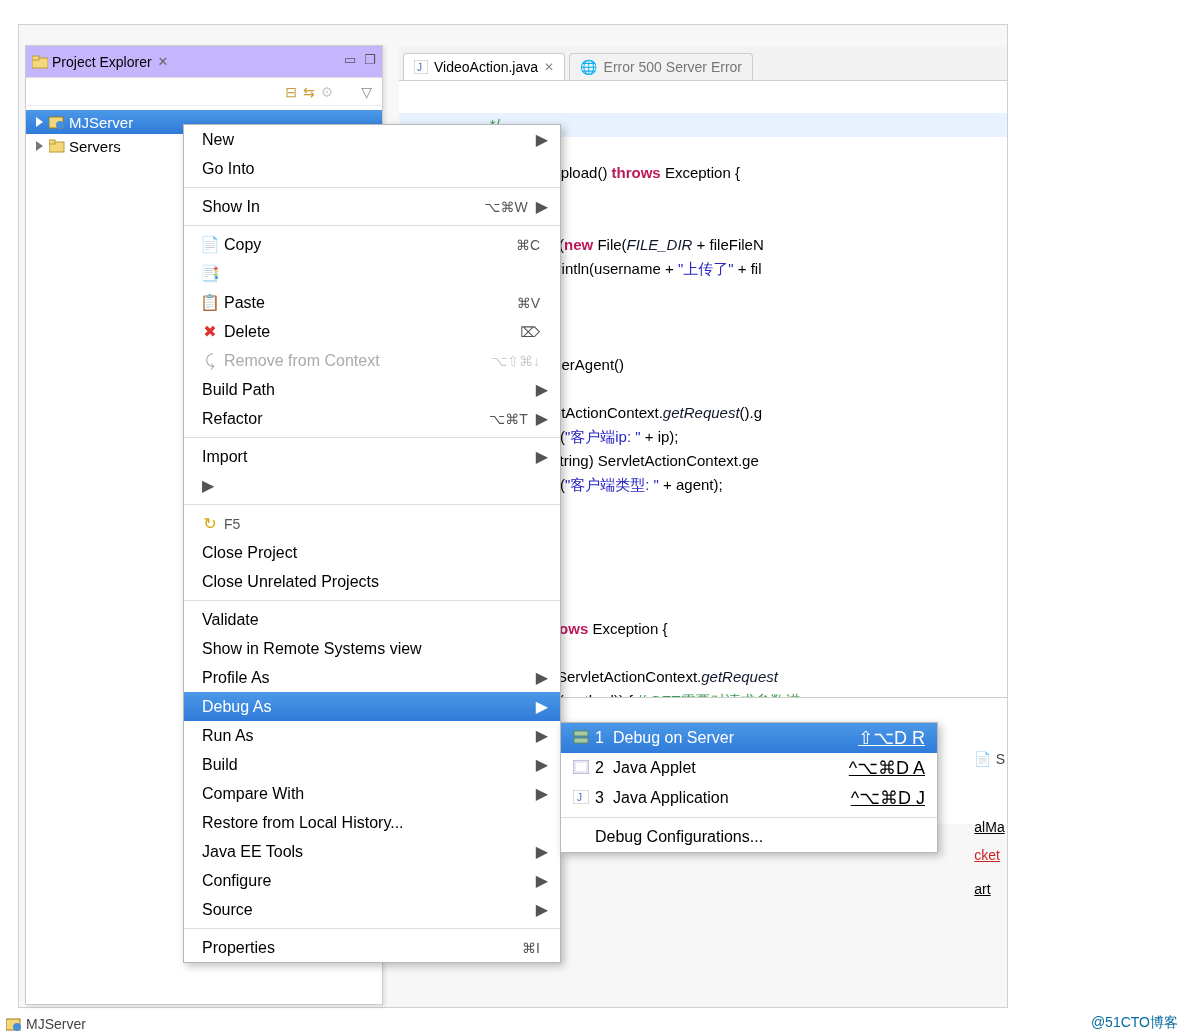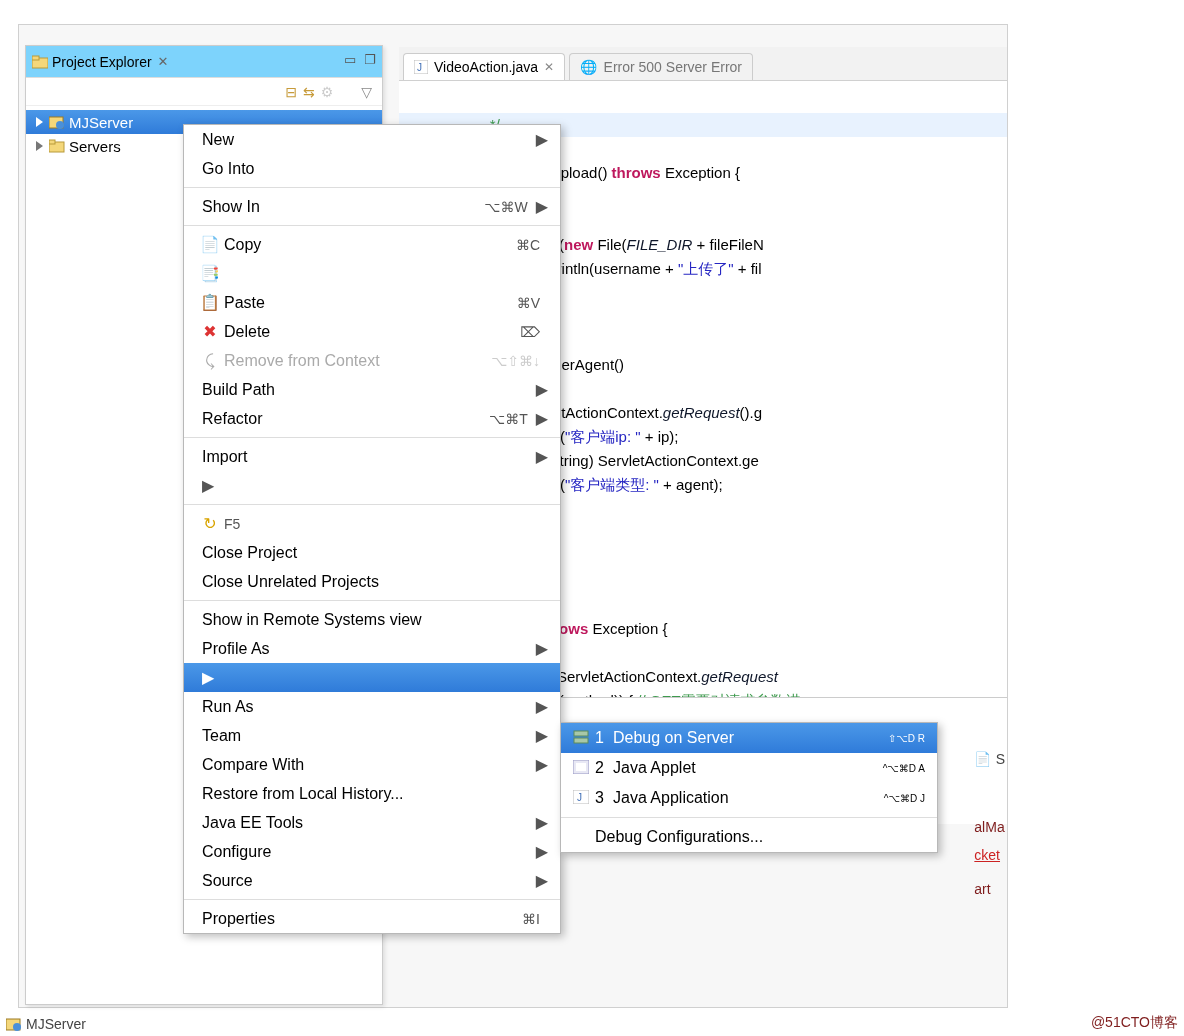--- a/index.html
+++ b/index.html
@@ -1,19 +1,19 @@
 <!DOCTYPE html>
 <html><head>
 <meta charset="utf-8">
 <style>
 * { box-sizing: border-box; margin: 0; padding: 0; font-family: "Lucida Grande", "Helvetica Neue", Arial, sans-serif; }
 body { background: #fff; width: 1184px; height: 1036px; position: relative; overflow: hidden; }
 .outer { border: 1px solid #d0d0d0; position: absolute; left: 18px; top: 24px; width: 990px; height: 984px; background: #f7f7f7; }
 .explorer-panel { position: absolute; left: 6px; top: 20px; width: 358px; height: 960px; background: #fff; border: 1px solid #ccc; box-shadow: 2px 2px 4px rgba(0,0,0,0.1); }
-.explorer-tab { height: 32px; border-bottom: 1px solid #ddd; display: flex; align-items: center; padding: 0 6px; background: #7dd3fc; }
+.explorer-tab { height: 32px; border-bottom: 1px solid #ddd; display: flex; align-items: center; padding: 0 6px; background: #c4b5fd; }
 .explorer-tab-label { font-size: 14px; margin-left: 4px; }
 .tab-close { margin-left: 6px; font-size: 13px; color: #666; }
 .panel-controls { position: absolute; right: 6px; top: 6px; display: flex; gap: 8px; align-items: center; }
 .panel-controls span { font-size: 13px; color: #555; cursor: pointer; }
 .panel-toolbar { height: 28px; display: flex; justify-content: flex-end; align-items: center; padding-right: 10px; gap: 6px; border-bottom: 1px solid #eee; }
 .panel-toolbar span { font-size: 14px; color: #888; }
 .tree { padding: 4px 0; }
 .tree-item { display: flex; align-items: center; padding: 2px 4px 2px 10px; font-size: 15px; height: 24px; }
 .tree-item.selected { background: linear-gradient(#4b98e8,#2f7bd9); color: #fff; }
 .arrow { display: inline-block; width: 0; height: 0; border-top: 5px solid transparent; border-bottom: 5px solid transparent; border-left: 7px solid #777; margin-right: 6px; }
@@ -42,27 +42,27 @@
 .mi.disabled .sc { color: #ccc; }
 .mi.sel { background: linear-gradient(#4b98e8,#2f7bd9); color: #fff; }
 .mi.sel .sub { color: #fff; }
 .sep { height: 1px; background: #ddd; margin: 4px 0; }
 .mi-ic { width: 16px; height: 16px; margin-right: 6px; display: inline-flex; align-items: center; justify-content: center; }
 .submenu { position: absolute; left: 560px; top: 722px; width: 378px; background: #fff; border: 1px solid #b8b8b8; box-shadow: 3px 3px 8px rgba(0,0,0,0.25); font-size: 16px; z-index: 101; }
 .smi { display: flex; align-items: center; height: 30px; padding: 0 12px 0 12px; cursor: default; }
 .smi.sel { background: linear-gradient(#4b98e8,#2f7bd9); color: #fff; }
 .smi .num { width: 18px; }
 .smi .lab { flex: 1; }
-.smi .sc { font-size: 10px; }
+.smi .sc { font-size: 18px; text-decoration: underline; }
 .smi.sel .sc { color: #fff; }
 .smi .ic { width: 18px; height: 16px; margin-right: 4px; }
 .status-bot { position: absolute; left: 0; bottom: 0; font-size: 14px; color: #444; padding: 4px 6px; display: flex; align-items: center; gap: 4px; }
-.watermark { position: absolute; right: 6px; bottom: 4px; color: #7f1d1d; font-size: 14px; }
+.watermark { position: absolute; right: 6px; bottom: 4px; color: #0369a1; font-size: 14px; }
 .right-labels { position: absolute; right: 2px; top: 720px; font-size: 14px; color: #444; line-height: 28px; }
-.right-labels .red { color: #7f1d1d; }
+.right-labels .red { color: #000000; text-decoration: underline; }
 .right-labels .redu { color: #c22; text-decoration: underline; }
 svg { display: block; }
 </style>
 </head>
 <body>
 
 <div class="outer">
 
   <div class="explorer-panel">
     <div class="explorer-tab">
@@ -241,35 +241,39 @@
       <span class="sc">F5</span>
     </div>
   <div class="mi">
       <span class="lab">Close Project</span>
     </div>
   <div class="mi">
       <span class="lab">Close Unrelated Projects</span>
     </div>
   <div class="sep"></div>
   <div class="mi">
+      <span class="lab">Validate</span>
+    </div>
+  <div class="mi">
       <span class="lab">Show in Remote Systems view</span>
     </div>
   <div class="mi">
       <span class="lab">Profile As</span>
       <span class="sub">▶</span>
     </div>
   <div class="mi sel">
+      <span class="lab">Debug As</span>
       <span class="sub">▶</span>
     </div>
   <div class="mi">
       <span class="lab">Run As</span>
       <span class="sub">▶</span>
     </div>
   <div class="mi">
-      <span class="lab">Team</span>
+      <span class="lab">Build</span>
       <span class="sub">▶</span>
     </div>
   <div class="mi">
       <span class="lab">Compare With</span>
       <span class="sub">▶</span>
     </div>
   <div class="mi">
       <span class="lab">Restore from Local History...</span>
     </div>
   <div class="mi">

